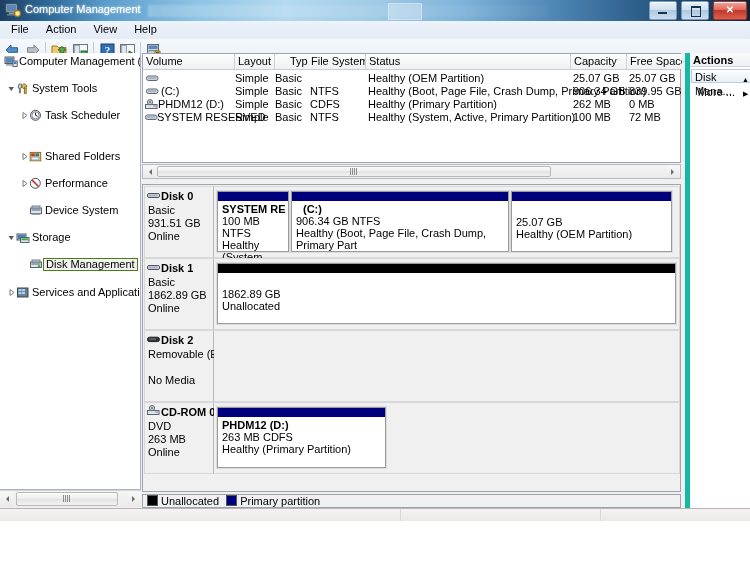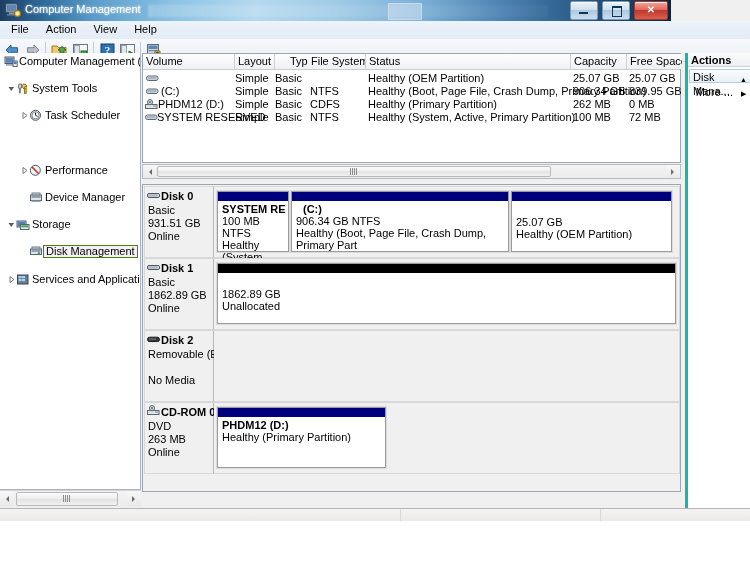--- a/index.html
+++ b/index.html
@@ -10,21 +10,21 @@
     font-size:11px;
     color:#000;
     -webkit-font-smoothing:none;
   }
   .window{
     position:absolute;left:0;top:0;width:750px;height:520px;
     background:#f0f0f0;
   }
   
   .titlebar{
-    position:absolute;left:0;top:0;width:671px;height:21px;
+    position:absolute;left:0;top:0;width:750px;height:21px;
     background:linear-gradient(to right,#1c3f63 0%,#2c6796 6%,#5a9ccb 14%,#8dc3e4 26%,#b4d9ef 38%,#9fcbe6 50%,#7db2d8 62%,#4f86b4 74%,#2a5c87 86%,#16324f 97%,#0d2338 100%);
     overflow:hidden;
   }
   .tb-icon{
     position:absolute;left:5px;top:3px;width:16px;height:15px;
   }
   .tb-title{
     position:absolute;left:25px;top:3px;
     font-size:11px;color:#fff;
     text-shadow:0 0 3px rgba(255,255,255,.55),0 0 2px rgba(255,255,255,.5);
@@ -169,21 +169,21 @@
   .legend{
     position:absolute;left:0;top:441px;width:539px;height:14px;
     background:#f0f0f0;border:1px solid #9aa5b1;box-sizing:border-box;
     font-size:11px;line-height:13px;
   }
   .legend .sw{display:inline-block;width:9px;height:9px;vertical-align:-1px;margin:0 3px 0 4px;border:1px solid #555;}
 
   
   .actions{
     position:absolute;left:685px;top:0;width:65px;height:455px;
-    background:#fff;border-left:3px solid #14b8a6;box-sizing:border-box;
+    background:#fff;border-left:5px solid #14b8a6;box-sizing:border-box;
   }
   .ahead{
     position:absolute;left:0;top:0;width:100%;height:14px;line-height:14px;
     font-size:11px;padding-left:3px;box-sizing:border-box;font-weight:bold;
     background:linear-gradient(to bottom,#fbfbfb,#eef0f3);
     border-bottom:1px solid #ccd2da;
   }
   .aitem{
     position:absolute;left:1px;width:62px;height:14px;line-height:14px;font-size:11px;
     padding-left:3px;box-sizing:border-box;
@@ -323,40 +323,52 @@
             </svg>
           <svg class="ti" style="left:29px;" viewBox="0 0 14 13">
             <circle cx="6.5" cy="6.3" r="5" fill="#e9eef3" stroke="#4a5663"></circle>
             <circle cx="6.5" cy="6.3" r="3.6" fill="#fff" stroke="#7d8894"></circle>
             <path d="M6.5 6.3 L6.5 3.6 M6.5 6.3 L8.6 7.3" stroke="#223"></path>
           </svg>
           <span class="tl" style="left:45px;">Task Scheduler</span>
         </div>
 
 
+        <div class="tnode" style="top:56px;">
+          <svg class="exp" style="left:20px;" viewBox="0 0 9 9">
+              <path d="M3 1.5 L7 4.5 L3 7.5 Z" fill="none" stroke="#7b7b7b"></path>
+            </svg>
+          <svg class="ti" style="left:29px;" viewBox="0 0 14 13">
+            <rect x="1.2" y="2.4" width="10.5" height="8.4" fill="#f2c96b" stroke="#8a6d16"></rect>
+            <rect x="2.2" y="3.4" width="3.6" height="3" fill="#c0392b"></rect>
+            <rect x="6.4" y="3.4" width="3.6" height="3" fill="#2f6fb5"></rect>
+            <rect x="2.2" y="7" width="7.8" height="3" fill="#e8eef4" stroke="#9aa5af"></rect>
+          </svg>
+          <span class="tl" style="left:45px;">Shared Folders</span>
+        </div>
 
         <div class="tnode" style="top:70px;">
           <svg class="exp" style="left:20px;" viewBox="0 0 9 9">
               <path d="M3 1.5 L7 4.5 L3 7.5 Z" fill="none" stroke="#7b7b7b"></path>
             </svg>
           <svg class="ti" style="left:29px;" viewBox="0 0 14 13">
             <circle cx="6.3" cy="6.3" r="5" fill="#f4f6f8" stroke="#4a5663"></circle>
             <path d="M2.9 2.9 L9.7 9.7" stroke="#c0392b" stroke-width="1.6"></path>
           </svg>
           <span class="tl" style="left:45px;">Performance</span>
         </div>
 
         <div class="tnode" style="top:84px;">
           <svg class="ti" style="left:29px;" viewBox="0 0 14 13">
             <rect x="1.5" y="4" width="11" height="5.5" fill="#dfe5eb" stroke="#5b6571"></rect>
             <rect x="2.5" y="5" width="9" height="2" fill="#8fa3b6"></rect>
             <rect x="3" y="2" width="8" height="2" fill="#c9d3dc" stroke="#707c88"></rect>
             <rect x="2.5" y="9.5" width="9" height="1.5" fill="#9aa5af"></rect>
           </svg>
-          <span class="tl" style="left:45px;">Device Manager</span>
+          <span class="tl" style="left:45px;">Device System</span>
         </div>
 
         <div class="tnode" style="top:98px;">
           <svg class="exp" style="left:7px;" viewBox="0 0 9 9">
               <path d="M1.5 3 L7 3 L4.25 7 Z" fill="#5a5a5a"></path>
             </svg>
           <svg class="ti" style="left:16px;" viewBox="0 0 14 13">
             <rect x="1" y="3" width="9" height="6" fill="#cfd8e0" stroke="#505d6b"></rect>
             <rect x="1.8" y="3.8" width="7.4" height="4.4" fill="#4f7fb5"></rect>
             <rect x="4.5" y="6.5" width="8.5" height="5" fill="#dfe5eb" stroke="#5b6571"></rect>
@@ -567,28 +579,33 @@
             <span class="dname">CD-ROM 0</span>
             <span class="dl" style="top:17px;">DVD</span>
             <span class="dl" style="top:30px;">263 MB</span>
             <span class="dl" style="top:43px;">Online</span>
           </div>
           <div class="partzone">
             <div class="part" style="left:3px;width:169px;">
               <div class="bar" style="background:#00007f;"></div>
               <div class="ptxt">
                 <div class="nm"><b>PHDM12  (D:)</b></div>
+                <div>263 MB CDFS</div>
                 <div>Healthy (Primary Partition)</div>
               </div>
             </div>
           </div>
         </div>
 
       </div>
 
+      <div class="legend">
+        <span class="sw" style="background:#000000;"></span><span>Unallocated</span>
+        <span class="sw" style="background:#00007f;"></span><span>Primary partition</span>
+      </div>
 
     </div>
 
     <div class="actions">
       <div class="ahead">Actions</div>
       <div class="aitem" style="top:16px;">
         <span>Disk Mana...</span>
         <span class="car" style="font-size:7px;">▲</span>
       </div>
       <div class="amore">

